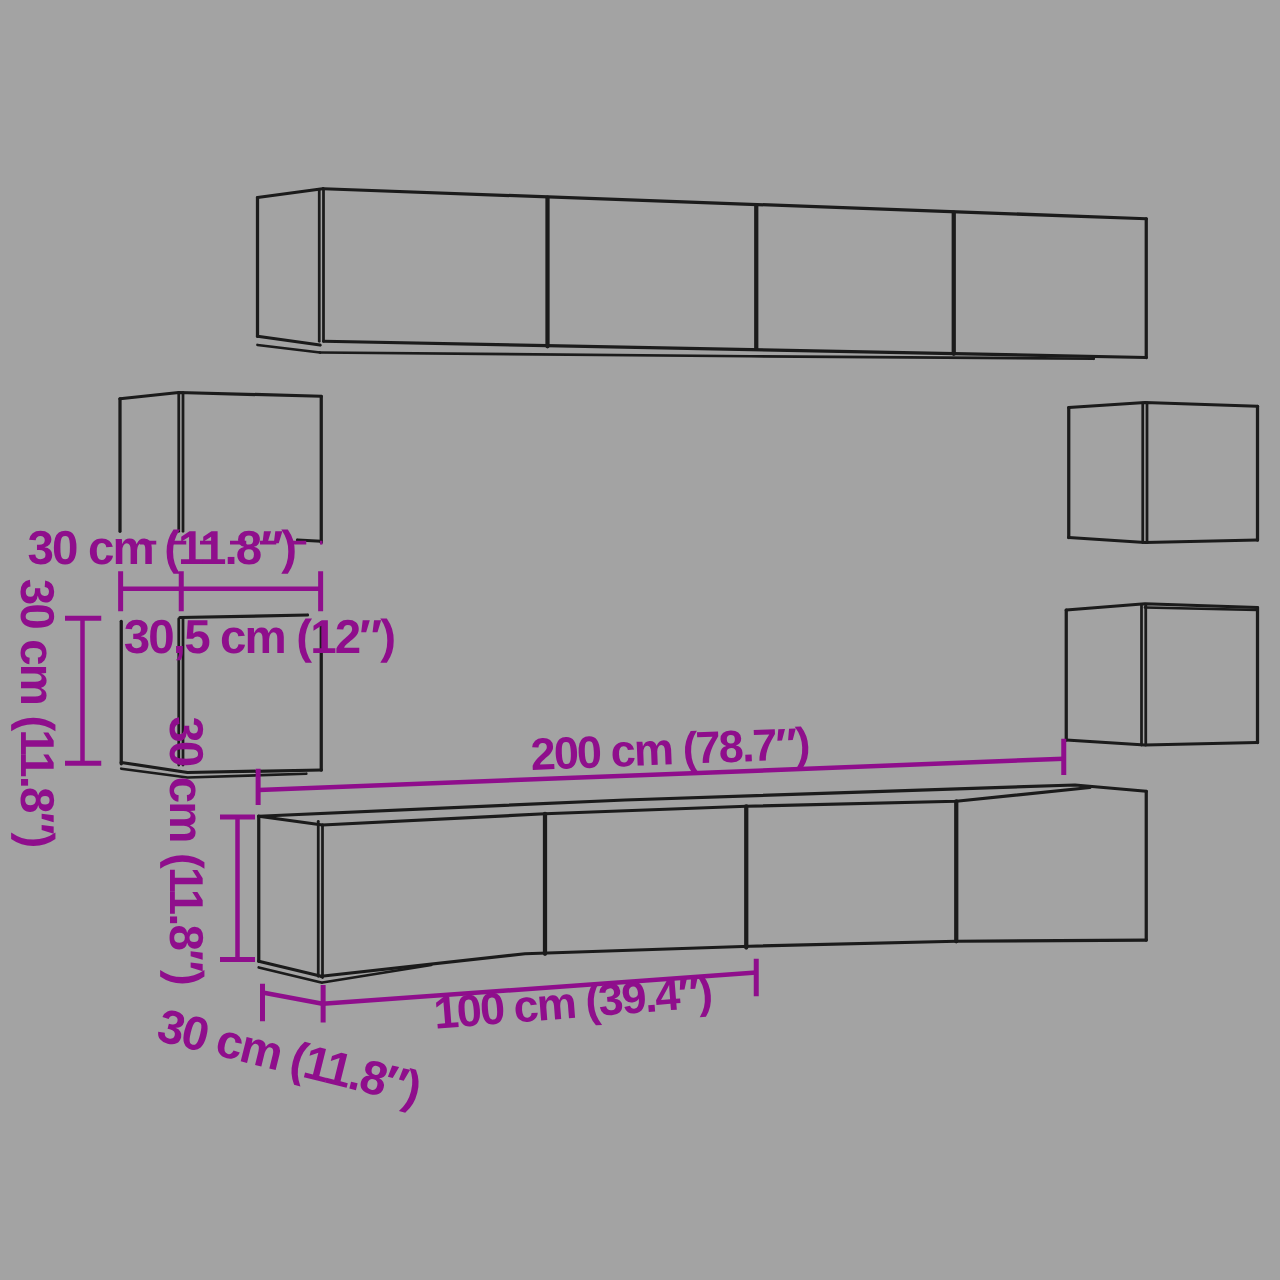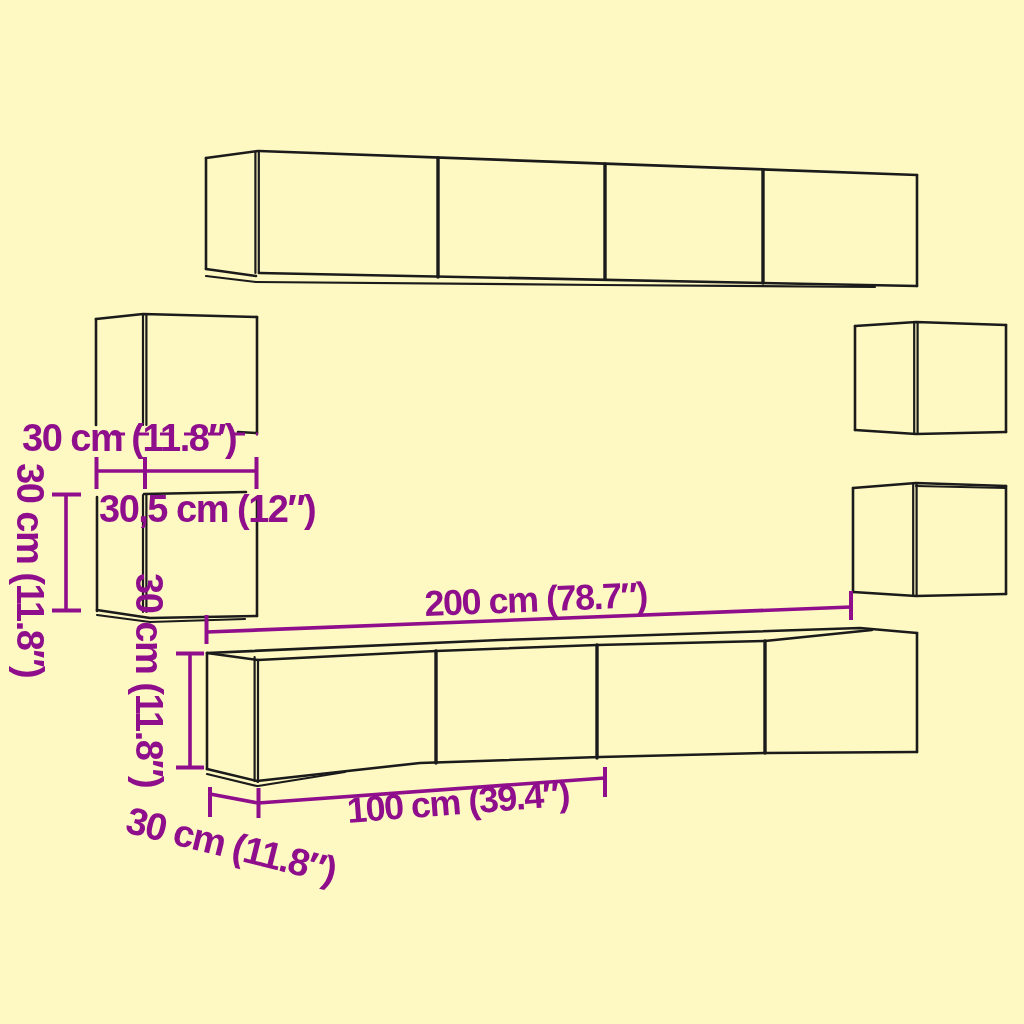--- a/index.html
+++ b/index.html
@@ -7,21 +7,21 @@
     padding: 0;
     width: 1024px;
     height: 1024px;
     background: #ffffff;
     overflow: hidden;
   }
   .stage {
     position: relative;
     width: 1024px;
     height: 1024px;
-    background: #fef9c3;
+    background: #a3a3a3;
   }
   svg { display: block; }
   .cab {
     fill: none;
     stroke: #1b1b1b;
     stroke-width: 2.6;
     stroke-linecap: round;
     stroke-linejoin: round;
   }
   .cab-thin { stroke-width: 2.2; }

